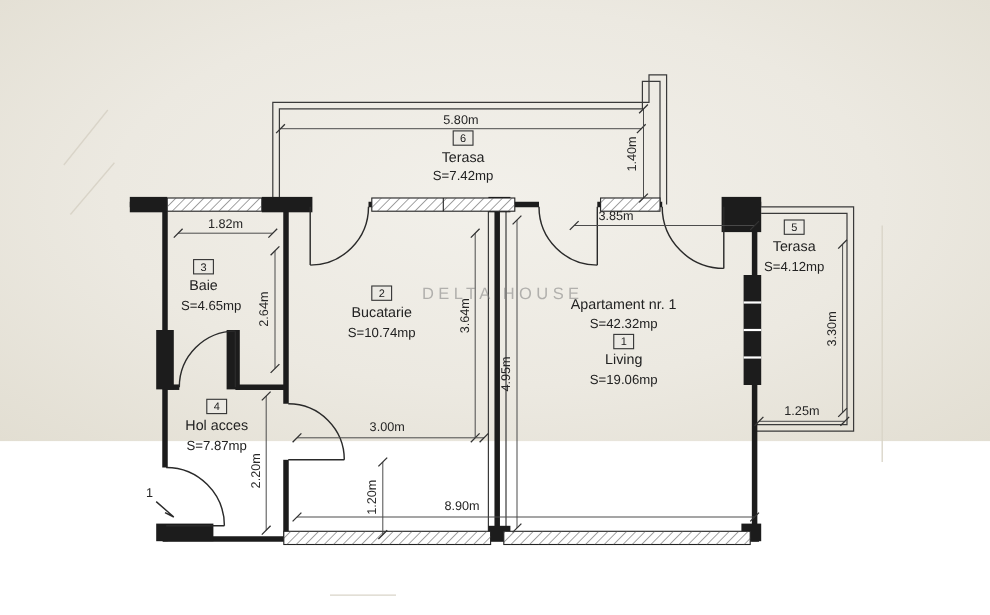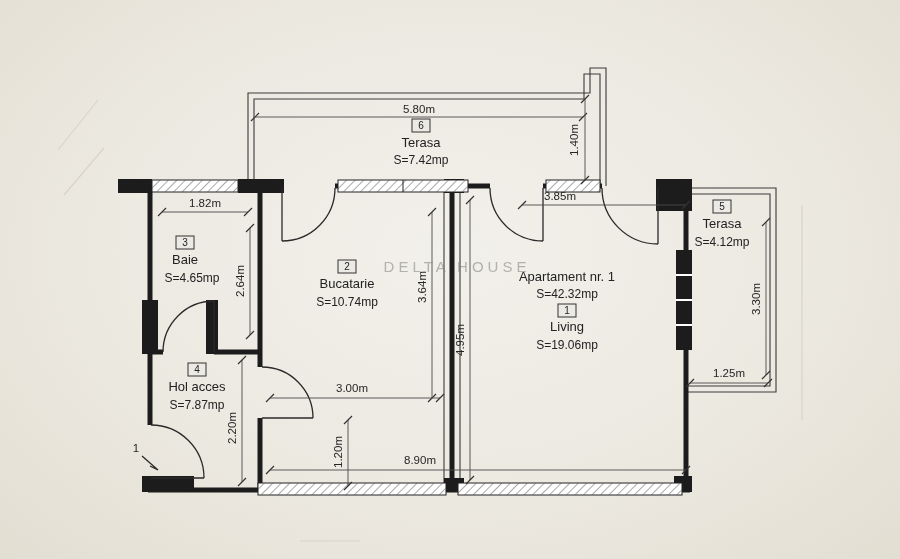--- a/index.html
+++ b/index.html
@@ -1,18 +1,18 @@
 <!DOCTYPE html>
 <html><head>
 <meta charset="utf-8">
 <style>
   html,body{margin:0;padding:0;}
   body{width:900px;height:559px;overflow:hidden;font-family:"Liberation Sans",sans-serif;}
   .page{
-    position:relative;width:900px;height:559px;
+    position:relative;width:900px;height:401px;
     background:radial-gradient(ellipse at 50% 45%, #f2f0ea 0%, #ece9e1 55%, #e2ded2 100%);
   }
   svg{position:absolute;left:0;top:0;}
   svg text{fill:#222;font-family:"Liberation Sans",sans-serif;}
   .room-name{font-size:13px;}
   .room-area{font-size:12px;}
   .apt-name{font-size:13px;}
   .dim{font-size:11.5px;fill:#262626;}
   .badge-num{font-size:10px;}
   .badge-box{fill:#eceae4;stroke:#333;stroke-width:1;}

